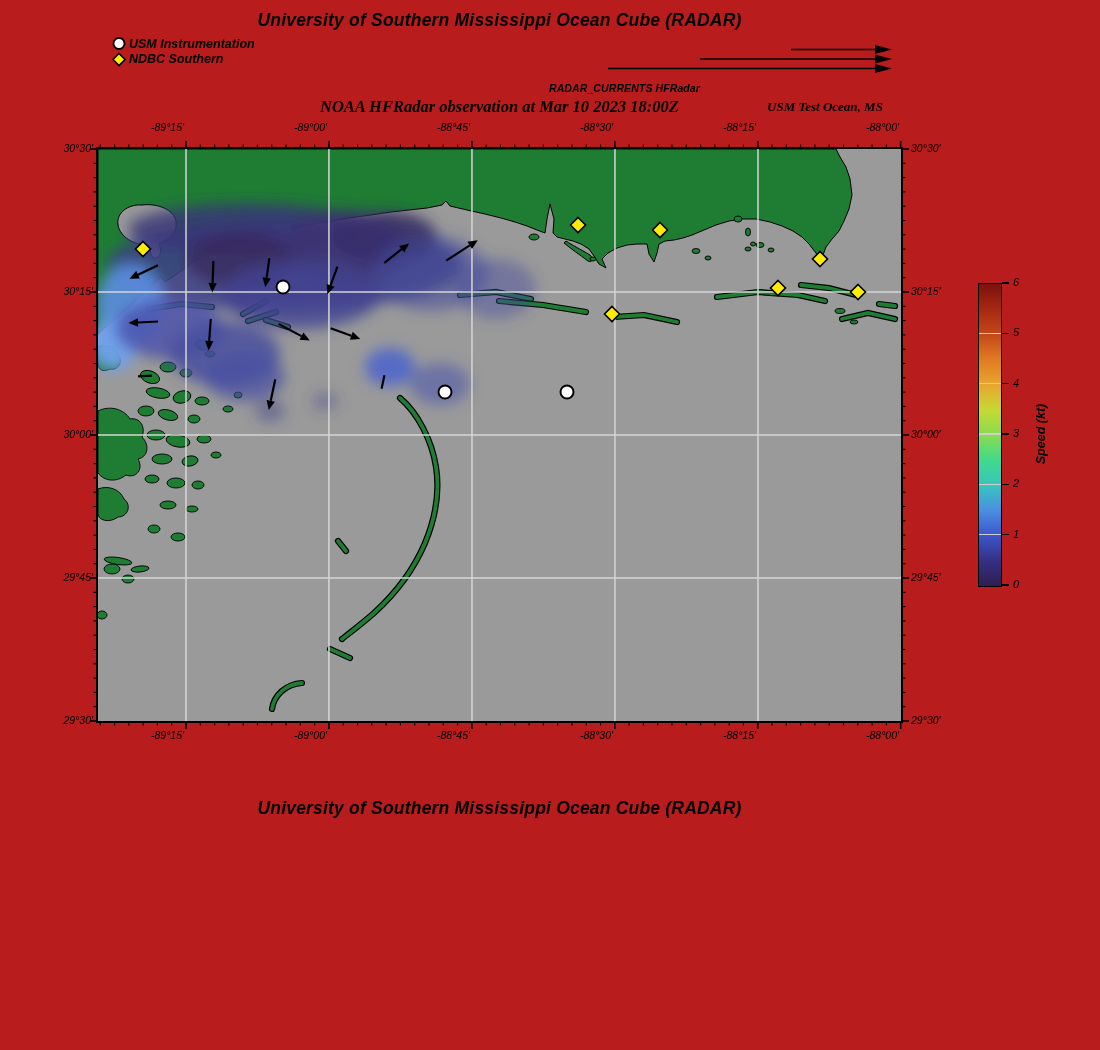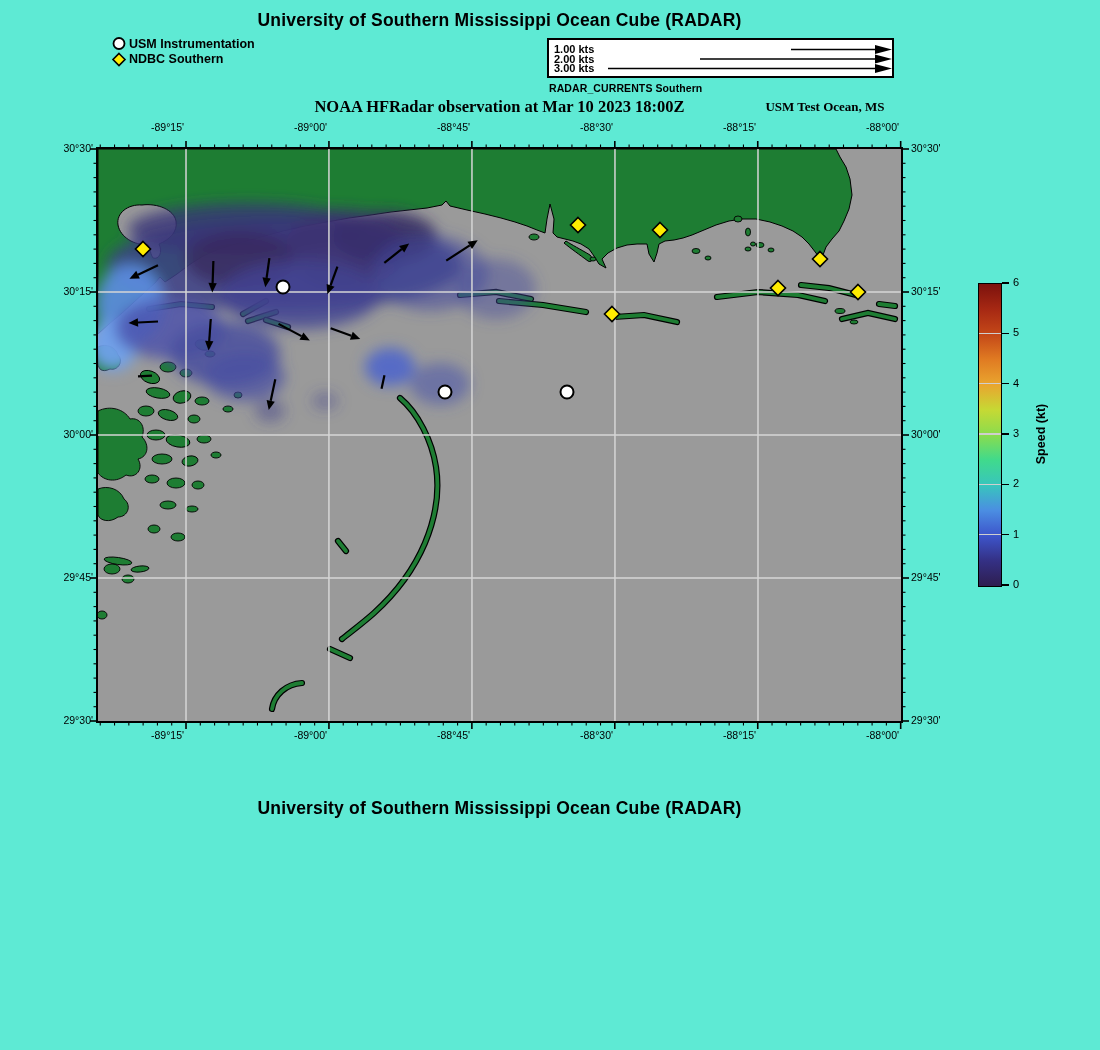--- a/index.html
+++ b/index.html
@@ -1,17 +1,17 @@
 <!DOCTYPE html>
 <html><head>
 <meta charset="utf-8">
 <style>
   html,body{margin:0;padding:0;background:#fff;}
-  #canvas{position:relative;width:1100px;height:1050px;background:#5eead4;overflow:hidden;
-          font-family:"Liberation Sans","DejaVu Sans",sans-serif;color:#000;}
+  #canvas{position:relative;width:1100px;height:1050px;background:#b91c1c;overflow:hidden;
+          font-family:"Liberation Sans","DejaVu Sans",sans-serif;color:#000;font-style:italic;}
   .abs{position:absolute;}
   .title{font-weight:bold;font-size:17.5px;text-align:center;letter-spacing:0.2px;}
   .subtitle{font-family:"Liberation Serif","DejaVu Serif",serif;font-weight:bold;font-size:16.5px;text-align:center;}
   .range-label{font-family:"Liberation Serif","DejaVu Serif",serif;font-weight:bold;font-size:13px;text-align:center;}
   #legend{left:110px;top:36px;}
   .legend-row{display:flex;align-items:center;height:15.5px;}
   .legend-row svg{flex:0 0 17px;}
   .legend-label{font-weight:bold;font-size:12.5px;white-space:nowrap;padding-left:2px;text-align:right;}
   #scale-box{left:547px;top:38px;width:347px;height:40px;border:2px solid #000;background:#fff;box-sizing:border-box;}
   .scale-row{font-weight:bold;font-size:11px;line-height:9.7px;padding-left:5px;white-space:nowrap;}
@@ -50,36 +50,29 @@
         <span class="legend-label">USM Instrumentation</span>
       </div>
       <div class="legend-row">
         <svg width="17" height="15">
           <polygon points="9,1.5 15,7.5 9,13.5 3,7.5" fill="#ffec00" stroke="#000" stroke-width="1.6"></polygon>
         </svg>
         <span class="legend-label">NDBC Southern</span>
       </div>
     </div>
 
-  <div class="abs" id="scale-box">
-    <div id="scale-rows">
-        <div class="scale-row">1.00 kts</div>
-        <div class="scale-row">2.00 kts</div>
-        <div class="scale-row">3.00 kts</div>
-      </div>
-  </div>
   <svg class="abs" id="scale-arrows" width="347" height="40">
       <line x1="244" y1="11.5" x2="329" y2="11.5" stroke="#000" stroke-width="1.4"></line>
       <polygon points="345,11.5 328,6.9 328,16.1" fill="#000"></polygon>
       <line x1="153" y1="21" x2="329" y2="21" stroke="#000" stroke-width="1.4"></line>
       <polygon points="345,21 328,16.4 328,25.6" fill="#000"></polygon>
       <line x1="61" y1="30.5" x2="329" y2="30.5" stroke="#000" stroke-width="1.4"></line>
       <polygon points="345,30.5 328,25.9 328,35.1" fill="#000"></polygon>
     </svg>
-  <div class="abs" id="scale-caption">RADAR_CURRENTS Southern</div>
+  <div class="abs" id="scale-caption">RADAR_CURRENTS HFRadar</div>
 
   <div class="abs subtitle" style="left:98px;top:97px;width:803px;">NOAA HFRadar observation at Mar 10 2023 18:00Z</div>
   <div class="abs range-label" style="left:740px;top:99px;width:170px;">USM Test Ocean, MS</div>
 
   <svg class="abs" id="ticks-svg" width="885" height="632">
       <line x1="42.24839999999999" y1="30" x2="42.24839999999999" y2="25.5" stroke="#000" stroke-width="1.1"></line>
       <line x1="42.24839999999999" y1="602" x2="42.24839999999999" y2="606.5" stroke="#000" stroke-width="1.1"></line>
       <line x1="56.54179999999999" y1="30" x2="56.54179999999999" y2="25.5" stroke="#000" stroke-width="1.1"></line>
       <line x1="56.54179999999999" y1="602" x2="56.54179999999999" y2="606.5" stroke="#000" stroke-width="1.1"></line>
       <line x1="70.83519999999999" y1="30" x2="70.83519999999999" y2="25.5" stroke="#000" stroke-width="1.1"></line>

